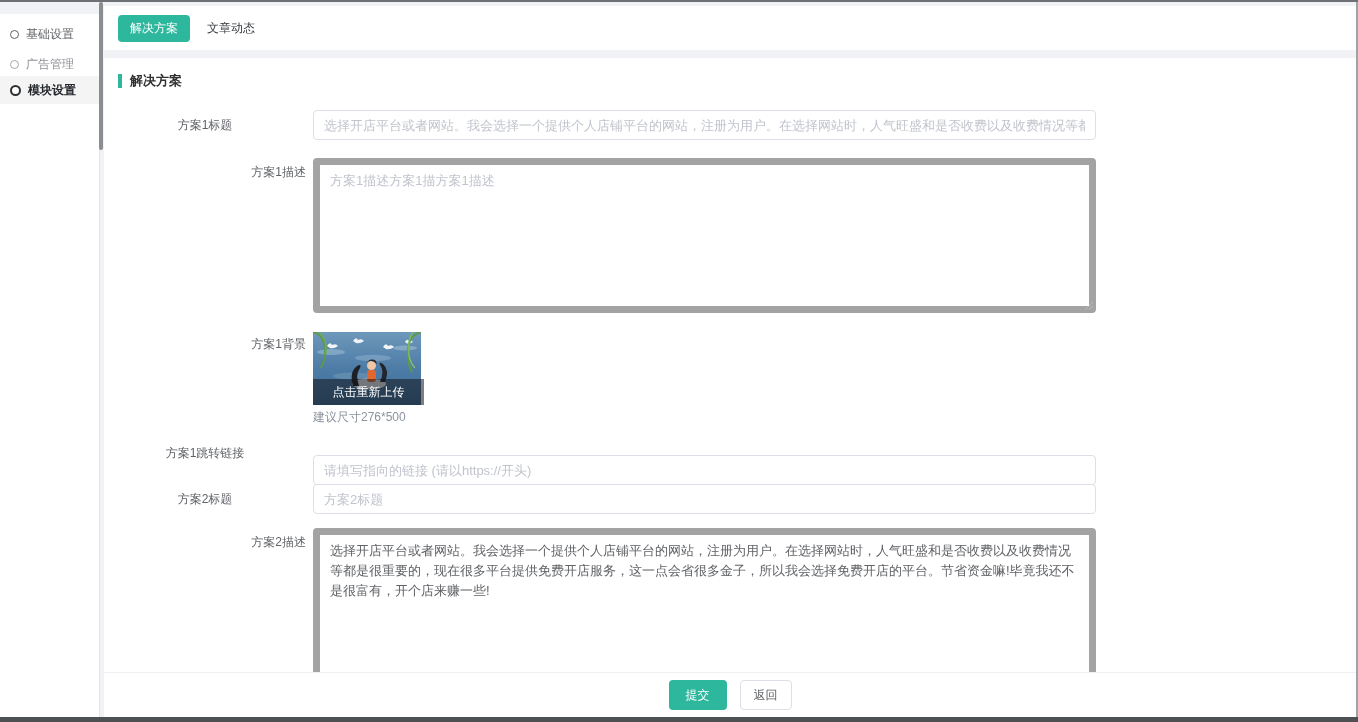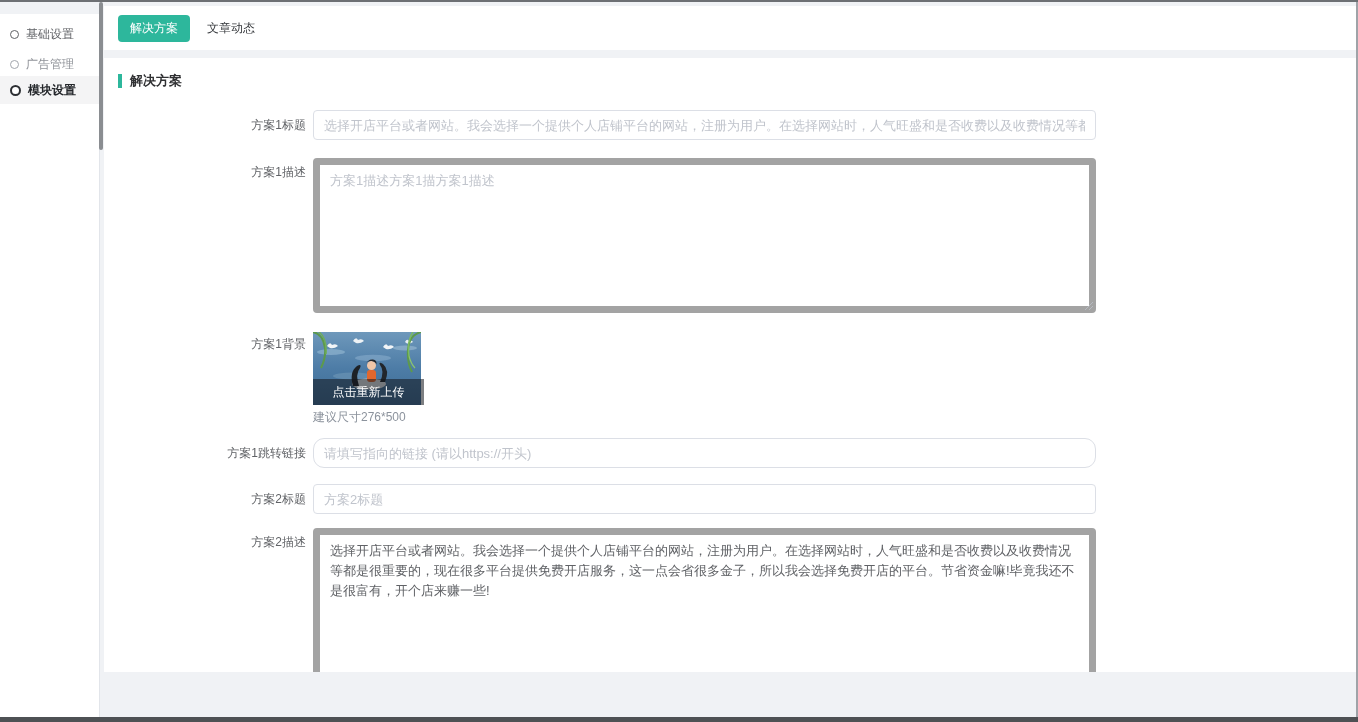--- a/index.html
+++ b/index.html
@@ -30,21 +30,21 @@
   .tab-inactive{position:absolute;left:97px;top:9px;height:27px;display:flex;align-items:center;
                 font-size:12px;color:#36393d;background:none;border:none;cursor:pointer;font-family:inherit;}
 
   
   .card{position:absolute;left:104px;top:58px;width:1252px;height:614px;background:#fff;overflow:hidden;}
   .sec-head{position:absolute;left:14px;top:14px;display:flex;align-items:center;}
   .sec-bar{width:4px;height:14px;background:#2db79c;margin-right:8px;}
   .sec-title{font-size:13px;font-weight:bold;color:#303133;}
 
   .flabel{position:absolute;left:0;width:202px;text-align:right;font-size:12px;color:#606266;}
-  .flabel.v30{height:30px;line-height:30px;}
+  .flabel.v30{height:30px;line-height:30px;text-align:center;}
   .control{position:absolute;left:209px;width:783px;box-sizing:border-box;}
   .inp{height:30px;border:1px solid #dcdfe6;border-radius:4px;padding:0 10px;
        font-size:13px;color:#606266;outline:none;background:#fff;font-family:inherit;}
   .ta{border:7px solid #a3a3a3;border-radius:4px;padding:6px 10px;font-size:13px;color:#606266;
       line-height:20px;outline:none;resize:none;background:#fff;font-family:inherit;}
   .inp::placeholder,.ta::placeholder{color:#c0c4cc;opacity:1;}
   .resize-grip{position:absolute;pointer-events:none;}
 
   
   .upload-box{position:absolute;left:209px;top:274px;width:111px;height:73px;cursor:pointer;overflow:hidden;}
@@ -138,25 +138,29 @@
 
         <rect x="54" y="38" width="9" height="12" rx="3" fill="#e2672e"></rect>
         <circle cx="58.5" cy="33.5" r="4.5" fill="#f0c6a8"></circle>
         <path d="M53 32 q2 -5 7 -4.5 q4 0.5 3.5 5 q-1 -3 -5 -3.5 q-4 -0.5 -5.5 3 z" fill="#23262a"></path>
       </svg>
       <div class="img-overlay">点击重新上传</div>
     </div>
     <div class="img-hint">建议尺寸276*500</div>
 
     <div class="flabel v30" style="top:380px;">方案1跳转链接</div>
-    <input class="inp control" style="top: 380px; border-radius: 11px;" type="text" placeholder="请填写指向的链接 (请以https://开头)">
+    <input class="inp control" style="top: 397px;" type="text" placeholder="请填写指向的链接 (请以https://开头)">
 
     <div class="flabel v30" style="top:426px;">方案2标题</div>
     <input class="inp control" style="top: 426px;" type="text" placeholder="方案2标题">
 
     <div class="flabel" style="top:476px;">方案2描述</div>
     <textarea class="ta control" style="top: 470px; height: 215px;">选择开店平台或者网站。我会选择一个提供个人店铺平台的网站，注册为用户。在选择网站时，人气旺盛和是否收费以及收费情况等都是很重要的，现在很多平台提供免费开店服务，这一点会省很多金子，所以我会选择免费开店的平台。节省资金嘛!毕竟我还不是很富有，开个店来赚一些!</textarea>
   </div>
 
+  <div class="footer">
+    <button class="btn-submit">提交</button>
+    <button class="btn-back">返回</button>
+  </div>
 
   <div class="right-edge"></div>
   <div class="bottom-edge"></div>
 </div>
 
 </body></html>

